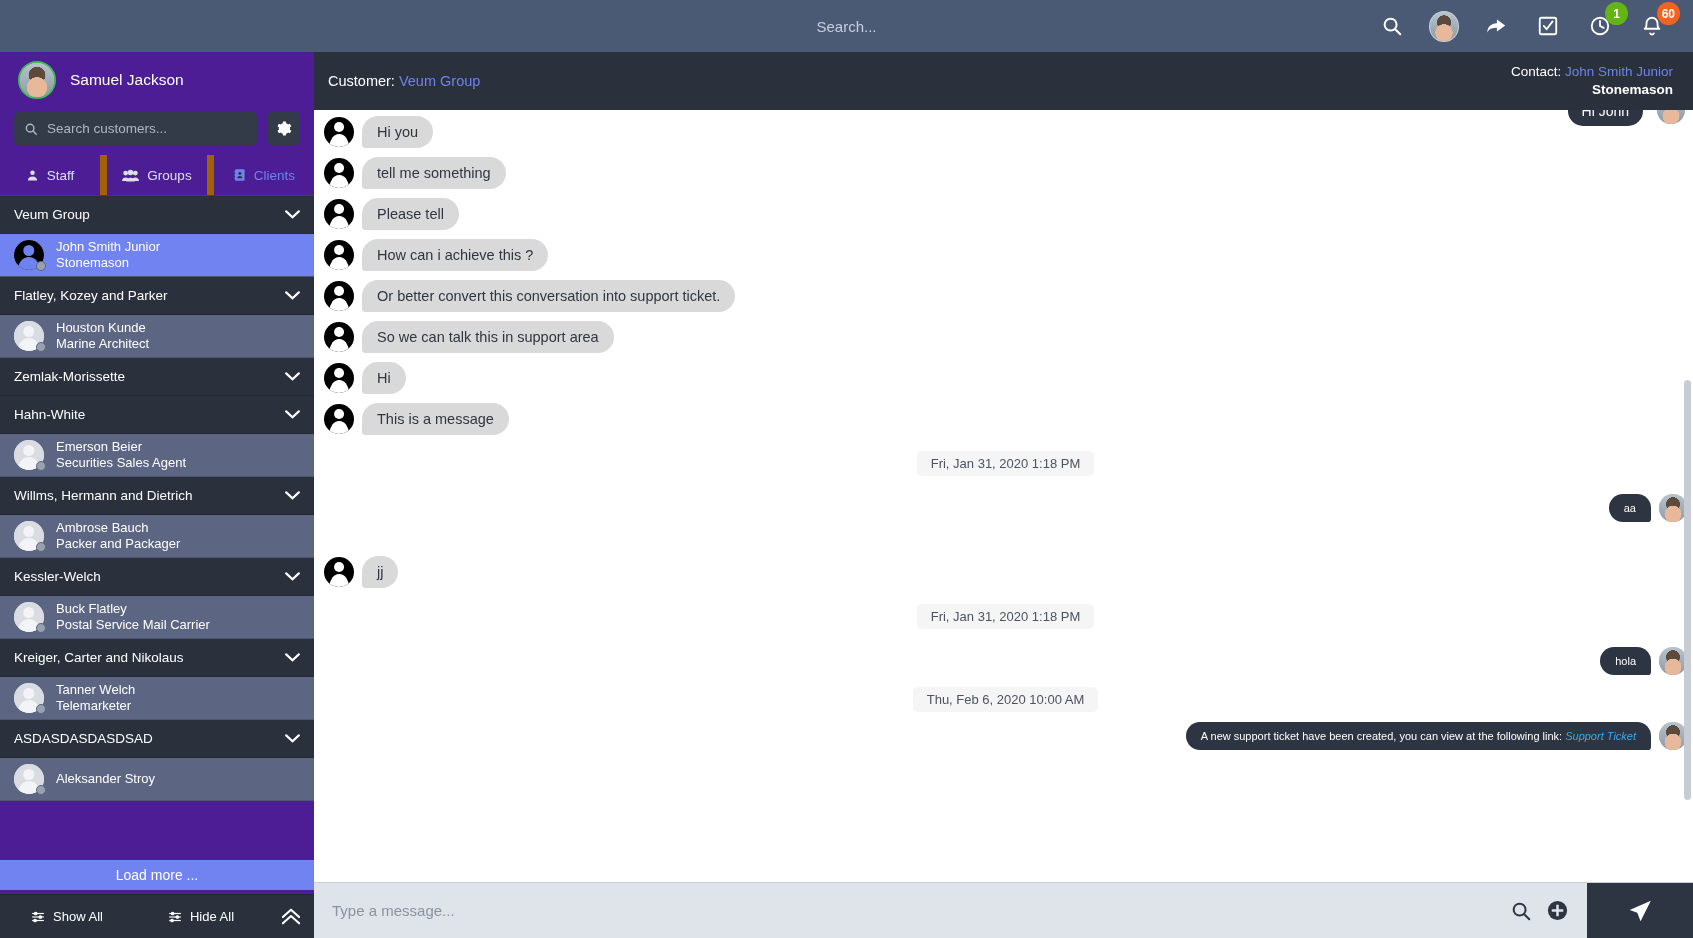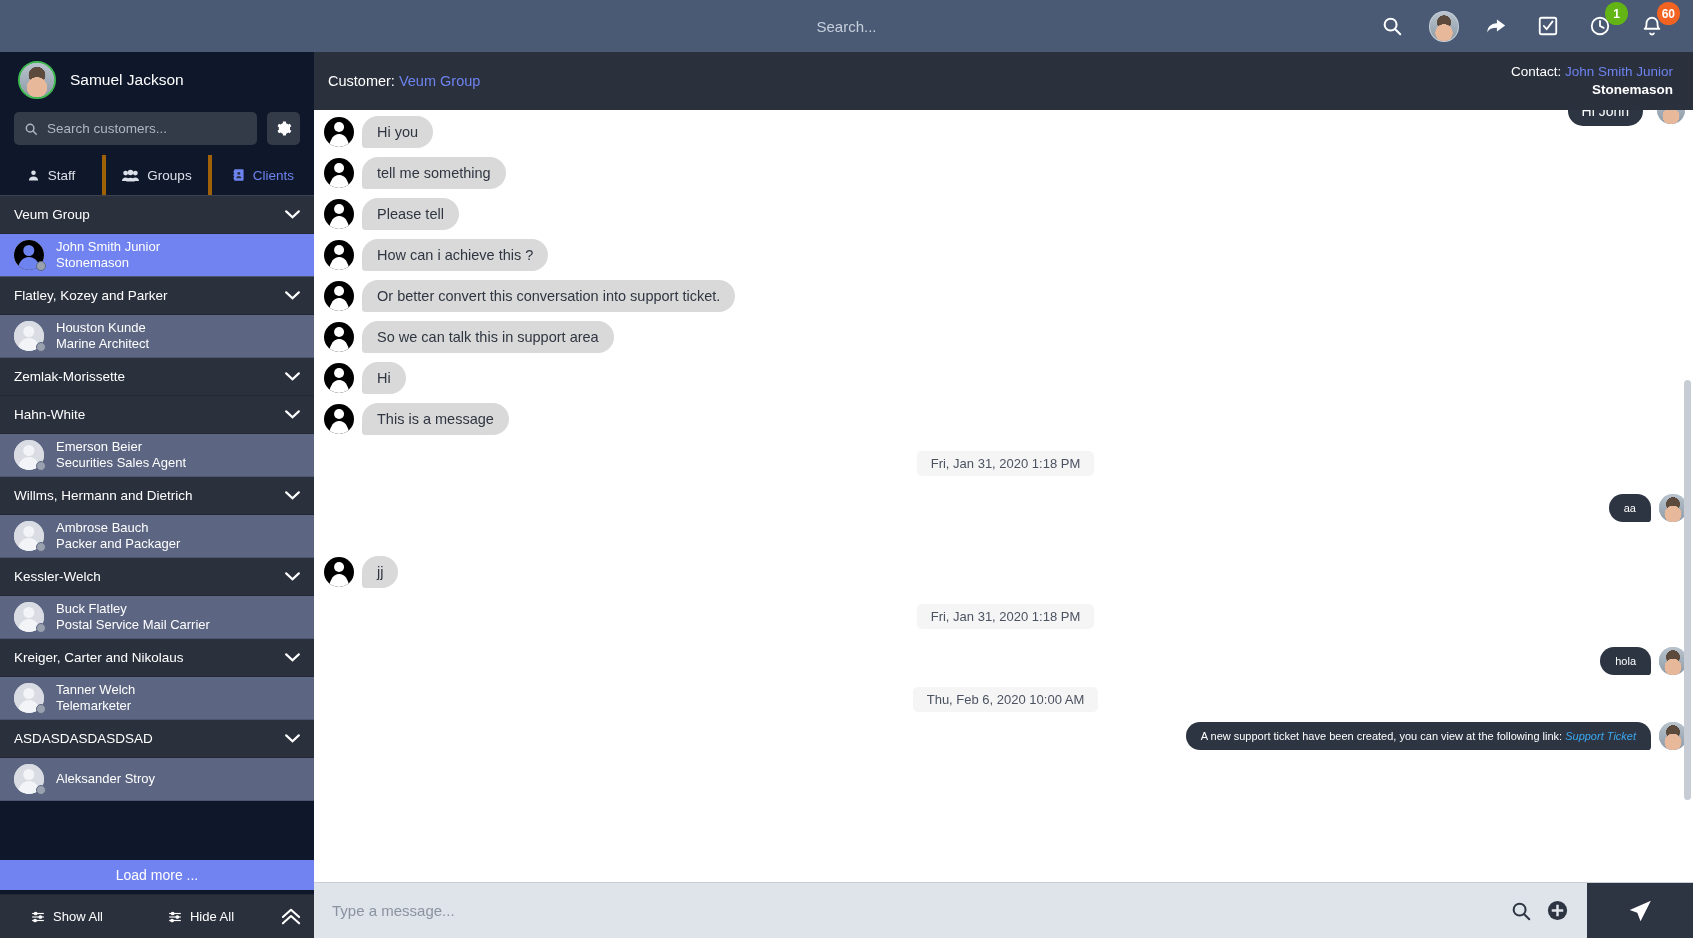--- a/index.html
+++ b/index.html
@@ -53,21 +53,21 @@
   }
   .badge-green { background: #62b514; }
   .badge-orange { background: #f26322; }
 
   
   .body { flex: 1; display: flex; min-height: 0; }
 
   
   .sidebar {
     width: 314px; flex: 0 0 314px;
-    background: #0f172a;
+    background: #4c1d95;
     display: flex; flex-direction: column;
     position: relative;
   }
   .user-head {
     height: 56px; display: flex; align-items: center;
     padding: 0 18px; gap: 14px;
   }
   .user-avatar {
     width: 38px; height: 38px; border-radius: 50%;
     border: 2px solid #3fb950; overflow: hidden;
@@ -94,21 +94,21 @@
     width: 33px; height: 33px; background: #343b48; border-radius: 5px;
     display: flex; align-items: center; justify-content: center;
     color: #fff; cursor: pointer;
   }
 
   .tabs { display: flex; border-bottom: 1px solid #3a414f; }
   .tab {
     flex: 1; height: 40px; display: flex; align-items: center;
     justify-content: center; gap: 8px;
     color: #dbe0e8; font-size: 13.5px; cursor: pointer;
-    border-right: 4px solid #a16207;
+    border-right: 7px solid #a16207;
   }
   .tab:last-child { border-right: none; }
   .tab.active { color: #6d83ef; }
   .tab svg { display: block; }
 
   .list { flex: 1; overflow: hidden; position: relative; }
   .group-head {
     height: 38px; background: #2a303c;
     display: flex; align-items: center; justify-content: space-between;
     padding: 0 14px; color: #fff; font-size: 13.5px; cursor: pointer;

